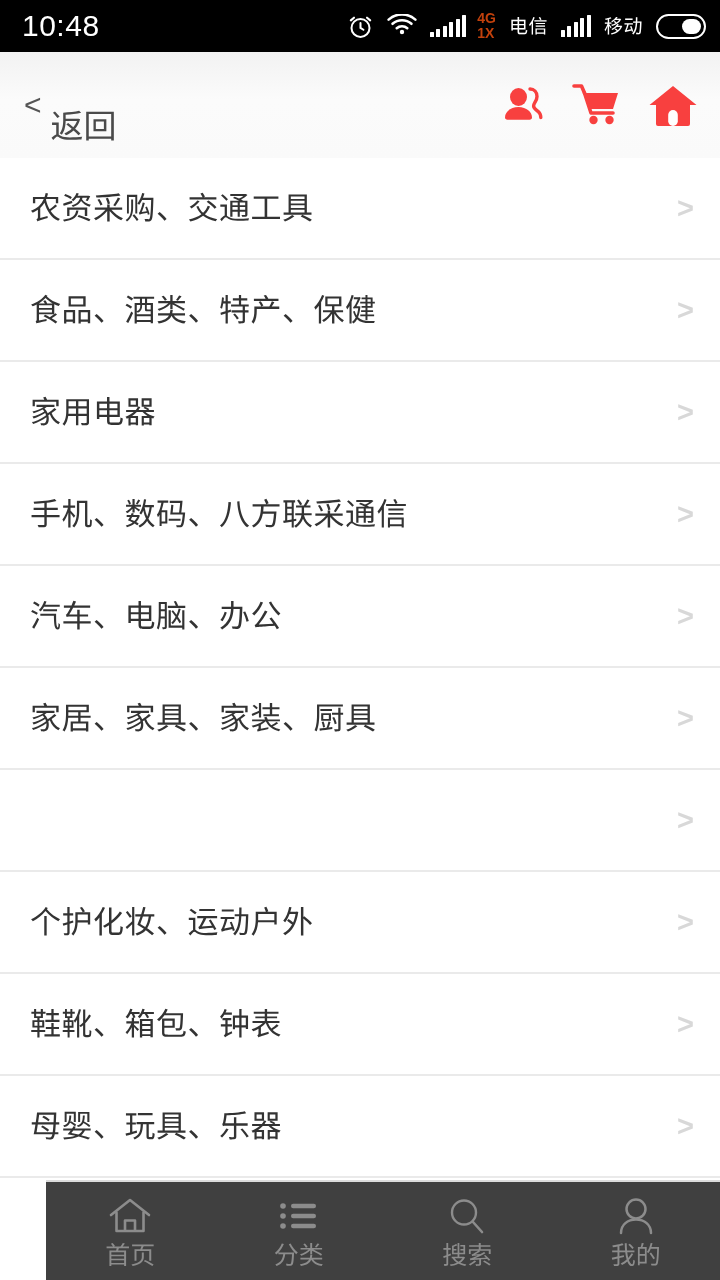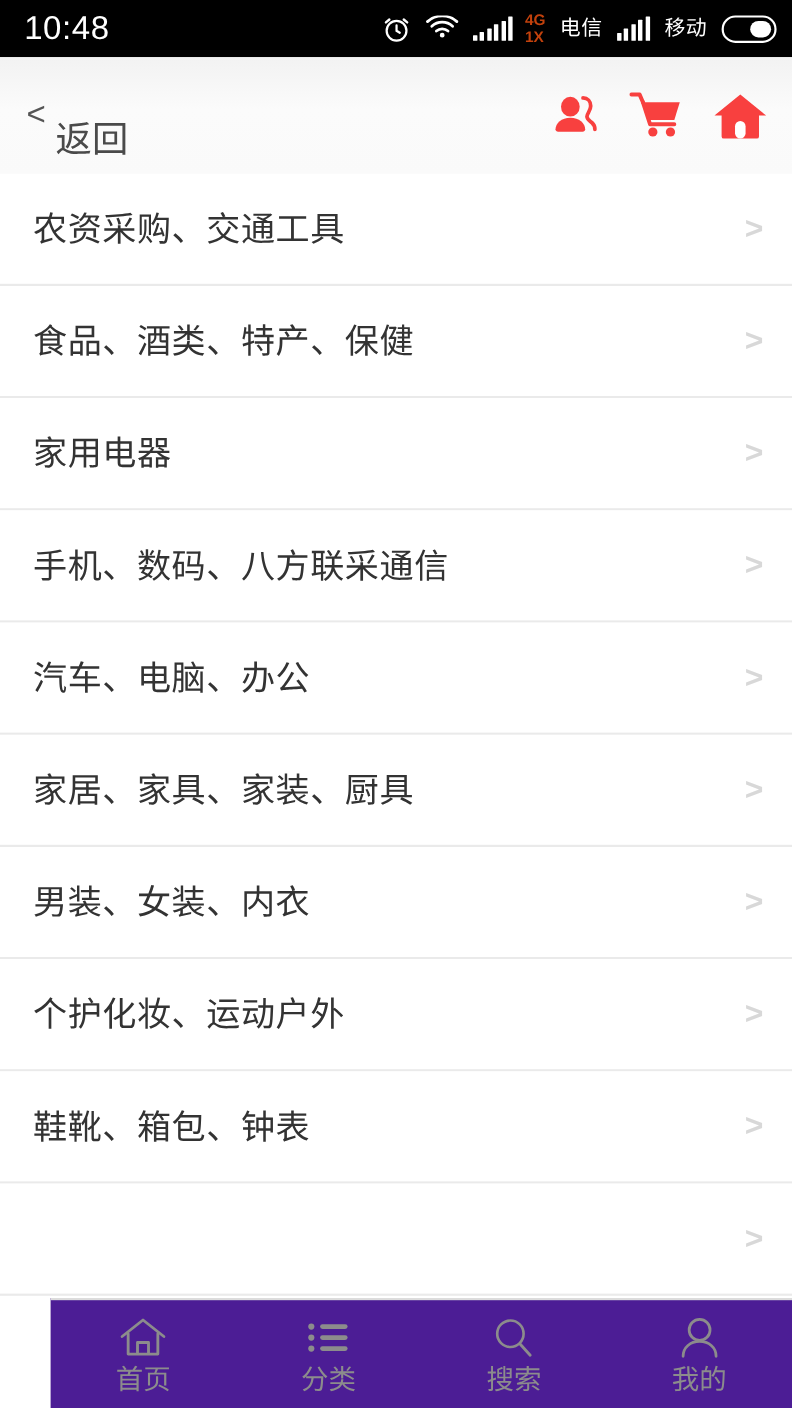--- a/index.html
+++ b/index.html
@@ -99,21 +99,21 @@
     white-space:nowrap;
   }
   .cat-arrow {
     margin-left:auto; font-size:29px;
     color:#d8d8d8; font-weight:600; line-height:1;
   }
 
   
   .tabbar {
     flex:0 0 100px; height:100px;
-    background:#4c1d95;
+    background:#404040;
     border-top:2px solid #dcdcdc;
     display:flex; align-items:stretch;margin-left:46px;
   }
   .tab {
     flex:1 1 20%;
     display:flex; flex-direction:column;
     align-items:center; justify-content:center;
     gap:5px; cursor:pointer;
   }
   .tab-icon { height:44px; display:flex; align-items:center; justify-content:center; }
@@ -243,35 +243,35 @@
       <span class="cat-label">汽车、电脑、办公</span>
       <span class="cat-arrow">&gt;</span>
     </div>
 
     <div class="cat-row">
       <span class="cat-label">家居、家具、家装、厨具</span>
       <span class="cat-arrow">&gt;</span>
     </div>
 
     <div class="cat-row">
-      <span class="cat-label">男装、女装、内衣</span>
       <span class="cat-arrow">&gt;</span>
     </div>
 
     <div class="cat-row">
       <span class="cat-label">个护化妆、运动户外</span>
       <span class="cat-arrow">&gt;</span>
     </div>
 
     <div class="cat-row">
       <span class="cat-label">鞋靴、箱包、钟表</span>
       <span class="cat-arrow">&gt;</span>
     </div>
 
     <div class="cat-row">
+      <span class="cat-label">母婴、玩具、乐器</span>
       <span class="cat-arrow">&gt;</span>
     </div>
 
   </div>
 
   <div class="tabbar">
 
     <div class="tab">
       <span class="tab-icon">
         <svg width="44" height="40" viewBox="0 0 44 40">

